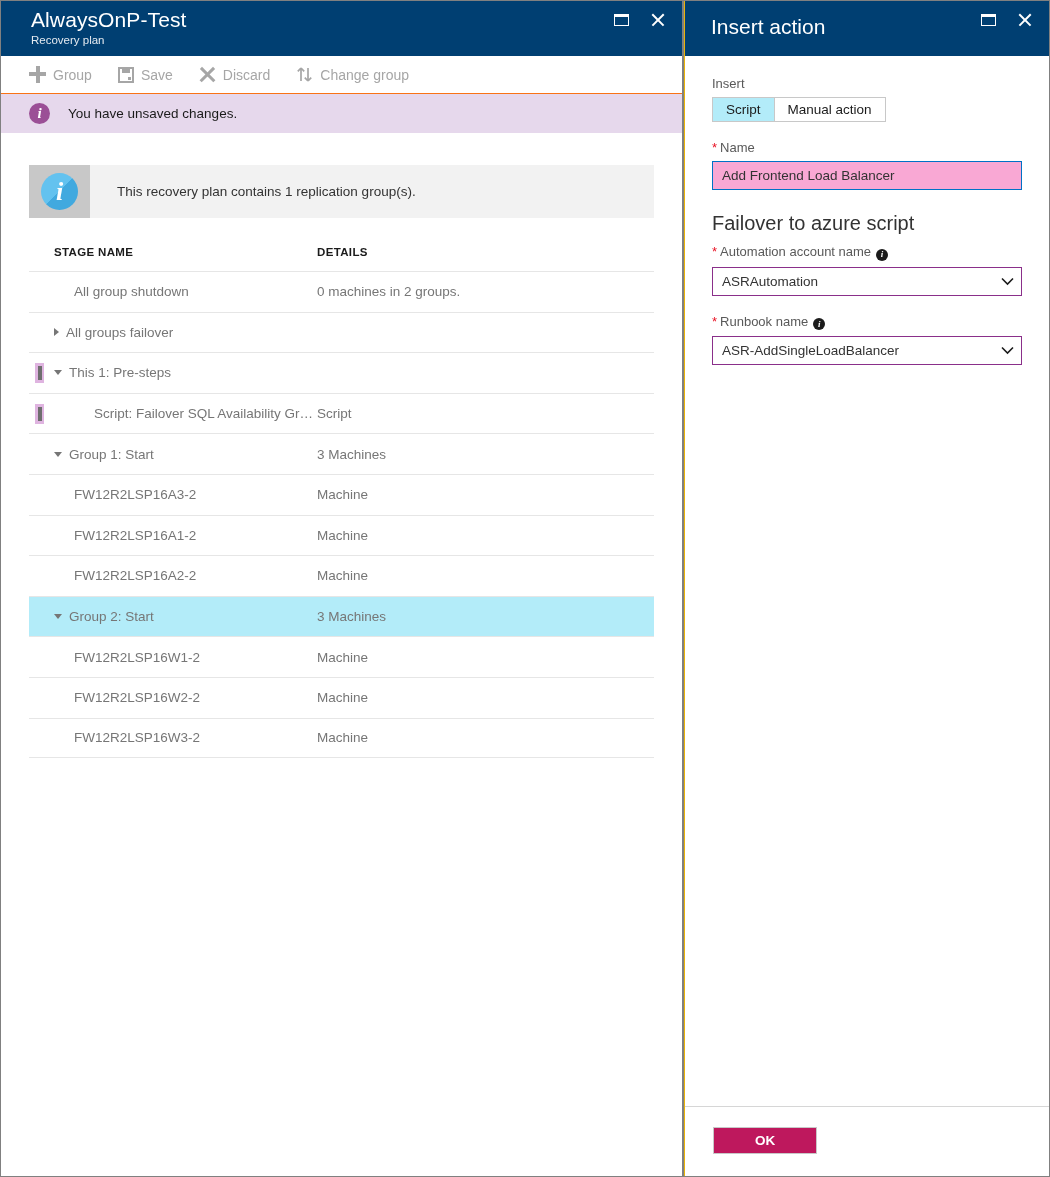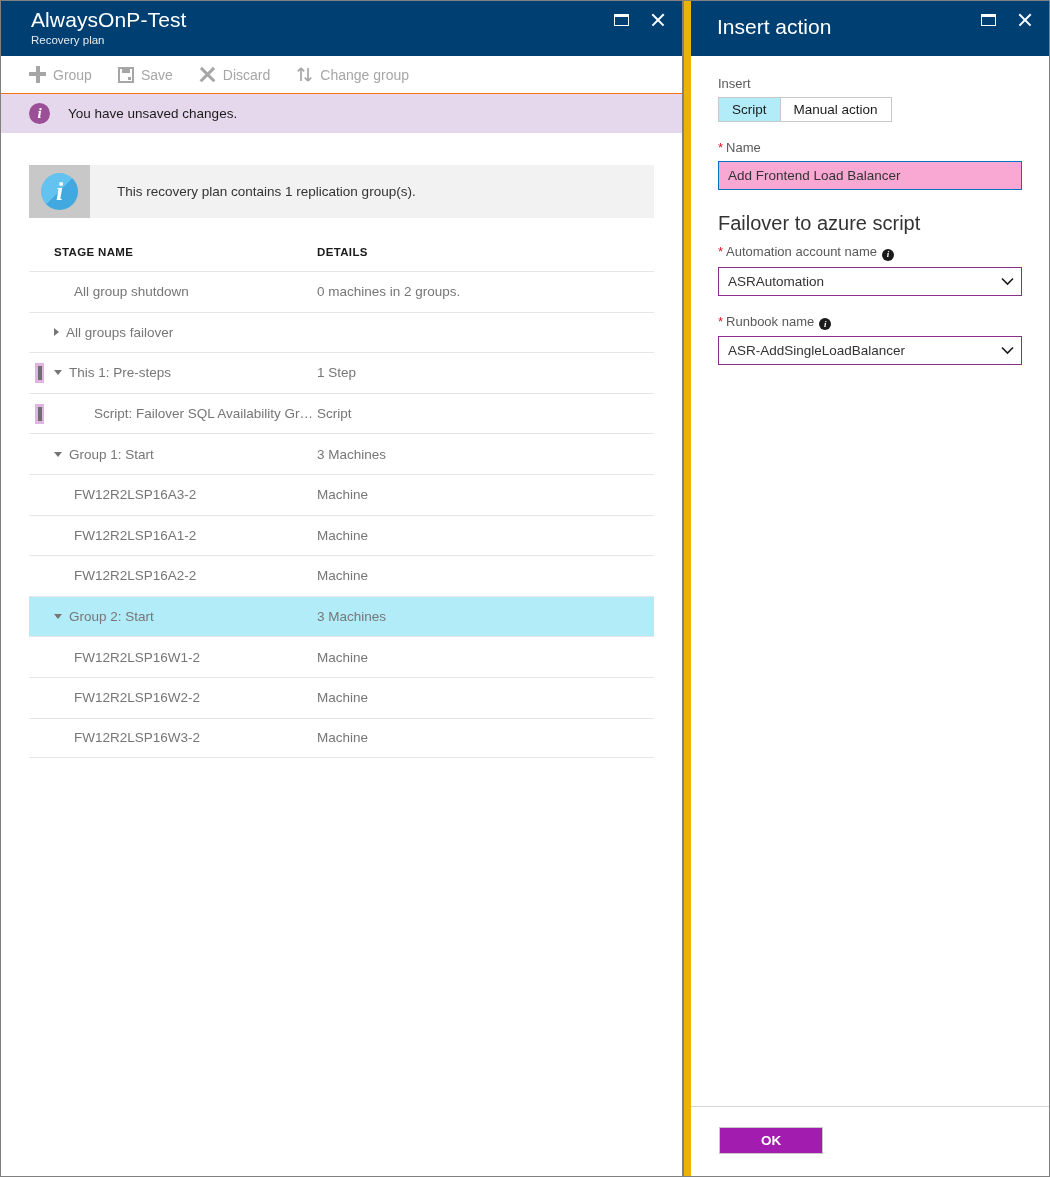--- a/index.html
+++ b/index.html
@@ -221,21 +221,21 @@
   .indent-2 { padding-left: 65px; }
   .stage-label { white-space: nowrap; overflow: hidden; text-overflow: ellipsis; }
 
   
   .blade-right {
     position: absolute; left: 684px; top: 1px;
     width: 365px; height: 1175px;
     background: #ffffff;
     display: flex; flex-direction: column;
     overflow: hidden;
-    border-left: 7px solid #eab308;
+    border-left: 1px solid #eab308;
   }
   .r-header {
     background: #003f72;
     height: 55px;
     padding: 13px 16px 0 26px;
     position: relative;
     flex: 0 0 auto;
   }
   .r-title { color:#ffffff; font-size: 21px; font-weight: 300; line-height: 26px; }
   .r-body { flex: 1 1 auto; padding: 20px 27px 0 27px; overflow: hidden; }
@@ -303,21 +303,21 @@
   }
   .chev svg { display:block; }
   .r-footer {
     flex: 0 0 auto;
     border-top: 1px solid #d6d6d6;
     height: 70px;
     padding: 20px 0 0 28px;
   }
   .ok-btn {
     width: 104px; height: 27px;
-    background: #a21caf;
+    background: #be185d;
     border: 1px solid #c8c8c8;
     color: #ffffff;
     font-size: 13.5px; font-weight: bold;
     display: flex; align-items: center; justify-content: center;
     cursor: pointer;
     font-family: "Liberation Sans", sans-serif;
   }
 </style>
 </head>
 <body>
@@ -396,21 +396,20 @@
                 <span class="stage-label">All groups failover</span>
               </div>
               <div class="col-details"></div>
             </div>
             <div class="row">
               <span class="marker"></span>
               <div class="col-stage indent-0">
                 <span class="caret down"></span>
                 <span class="stage-label">This 1: Pre-steps</span>
               </div>
-              <div class="col-details">1 Step</div>
             </div>
             <div class="row">
               <span class="marker"></span>
               <div class="col-stage indent-2">
                 <span class="caret none"></span>
                 <span class="stage-label">Script: Failover SQL Availability Gro...</span>
               </div>
               <div class="col-details">Script</div>
             </div>
             <div class="row">

